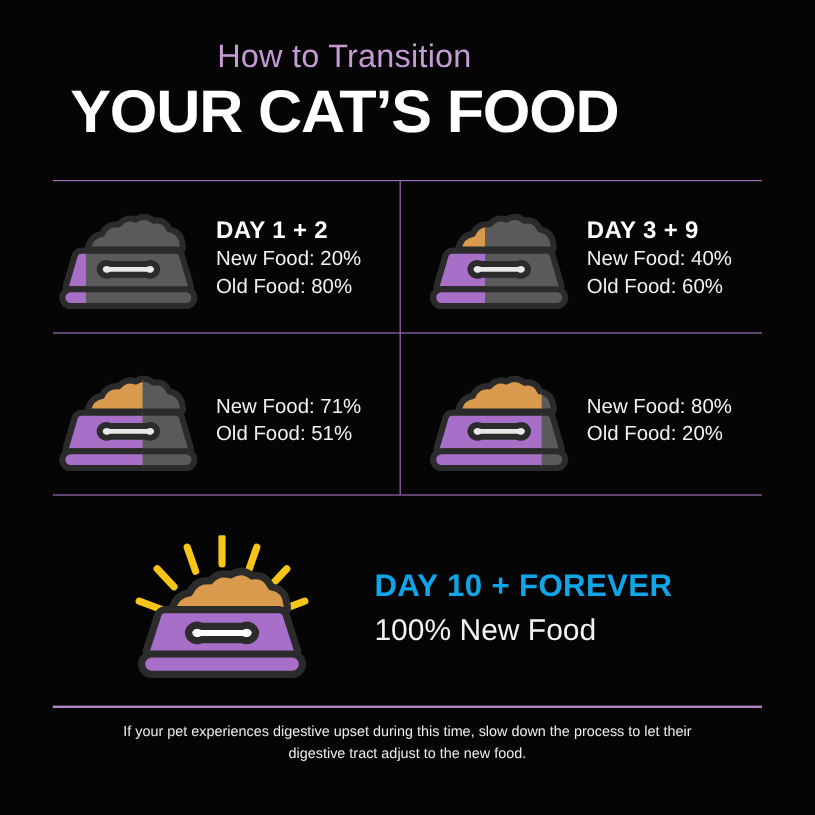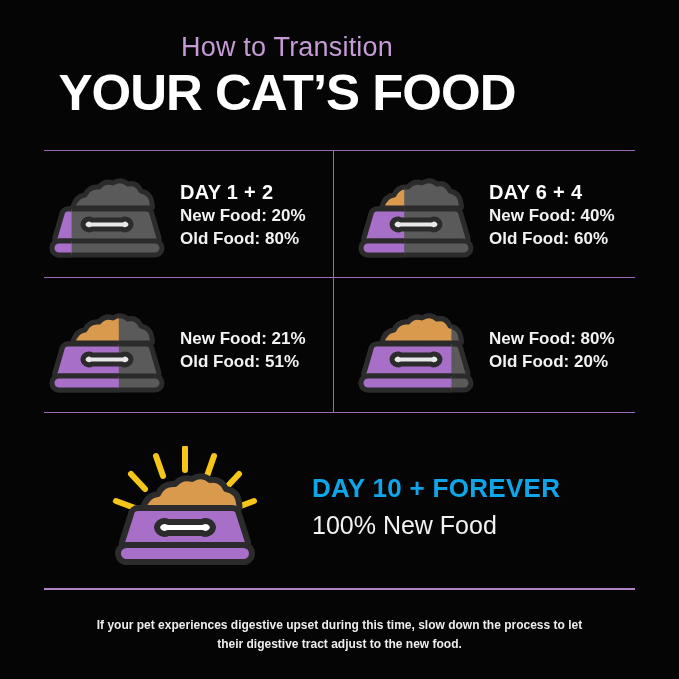--- a/index.html
+++ b/index.html
@@ -46,42 +46,42 @@
   }
   .quad.left{padding-left:48px;}
   .quad.right{padding-left:18px;}
 
   .bowl-wrap{flex:0 0 auto;margin-right:14px;}
   .txt{color:#fff;}
   .txt .day{
     font-size:20px;font-weight:bold;letter-spacing:.3px;
     margin-bottom:2px;line-height:1.1;
   }
-  .txt .line{font-size:17px;font-weight:700;line-height:1.33;color:#f2f2f2;}
+  .txt .line{font-size:17px;font-weight:400;line-height:1.33;color:#f2f2f2;}
 
   
   .featured{
     position:absolute;left:0;top:432px;width:679px;height:150px;
     display:flex;align-items:center;padding-left:110px;box-sizing:border-box;
   }
   .featured .bowl-wrap{margin-right:52px;}
   .featured .fday{
     font-size:26px;font-weight:bold;color:#0ea5e9;letter-spacing:.3px;line-height:1.15;
   }
   .featured .fsub{
     font-size:25px;font-weight:400;color:#f2f2f2;margin-top:7px;line-height:1.2;
   }
 
   
   .footer{
     position:absolute;left:0;top:600px;width:679px;text-align:center;
     padding:0 78px;box-sizing:border-box;
   }
   .footer p{
-    margin:16px;color:#ededed;font-size:12px;line-height:1.55;font-weight:700;
+    margin:0;color:#ededed;font-size:12px;line-height:1.55;font-weight:400;
   }
   svg{display:block;}
 </style>
 </head>
 <body>
 
 <div class="page">
 
   <div class="header">
     <div class="subtitle">How to Transition</div>
@@ -152,21 +152,21 @@
             <rect x="4" y="68" width="110" height="14" rx="7" fill="#5a5a5a" stroke="#2b2b2b" stroke-width="5"></rect>
             <g clip-path="url(#cl40)">
               <rect x="4" y="68" width="110" height="14" rx="7" fill="#a86fc8" stroke="#2b2b2b" stroke-width="5"></rect>
             </g>
             <g>
               <path d="M44 47 a6 6 0 0 0-9 4 a6 6 0 0 0 9 5 h30 a6 6 0 0 0 9-5 a6 6 0 0 0-9-4 z" fill="#e8e8e8" stroke="#2b2b2b" stroke-width="5" stroke-linejoin="round"></path>
             </g>
           </svg>
         </div>
         <div class="txt">
-          <div class="day">DAY 6 + 4</div>
+          <div class="day">DAY 3 + 9</div>
           <div class="line">New Food: 40%</div>
           <div class="line">Old Food: 60%</div>
         </div>
       </div>
     </div>
 
     <div class="qrow" style="margin-top:4px;">
       <div class="quad left">
         <div class="bowl-wrap">
           <svg width="118" height="86" viewBox="0 0 118 86">
@@ -186,21 +186,21 @@
             <rect x="4" y="68" width="110" height="14" rx="7" fill="#5a5a5a" stroke="#2b2b2b" stroke-width="5"></rect>
             <g clip-path="url(#cl60)">
               <rect x="4" y="68" width="110" height="14" rx="7" fill="#a86fc8" stroke="#2b2b2b" stroke-width="5"></rect>
             </g>
             <g>
               <path d="M44 47 a6 6 0 0 0-9 4 a6 6 0 0 0 9 5 h30 a6 6 0 0 0 9-5 a6 6 0 0 0-9-4 z" fill="#e8e8e8" stroke="#2b2b2b" stroke-width="5" stroke-linejoin="round"></path>
             </g>
           </svg>
         </div>
         <div class="txt">
-          <div class="line">New Food: 21%</div>
+          <div class="line">New Food: 71%</div>
           <div class="line">Old Food: 51%</div>
         </div>
       </div>
 
       <div class="quad right">
         <div class="bowl-wrap">
           <svg width="118" height="86" viewBox="0 0 118 86">
             <defs>
                 <clipPath id="cl80">
                   <rect x="0" y="0" width="94.4" height="86"></rect>

